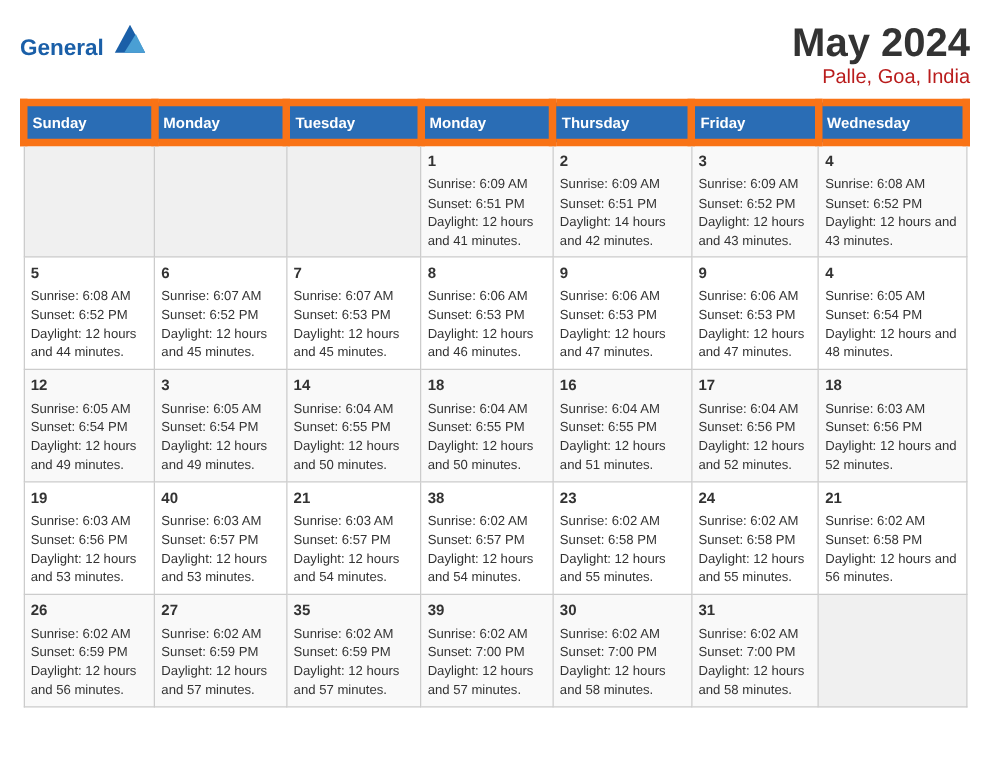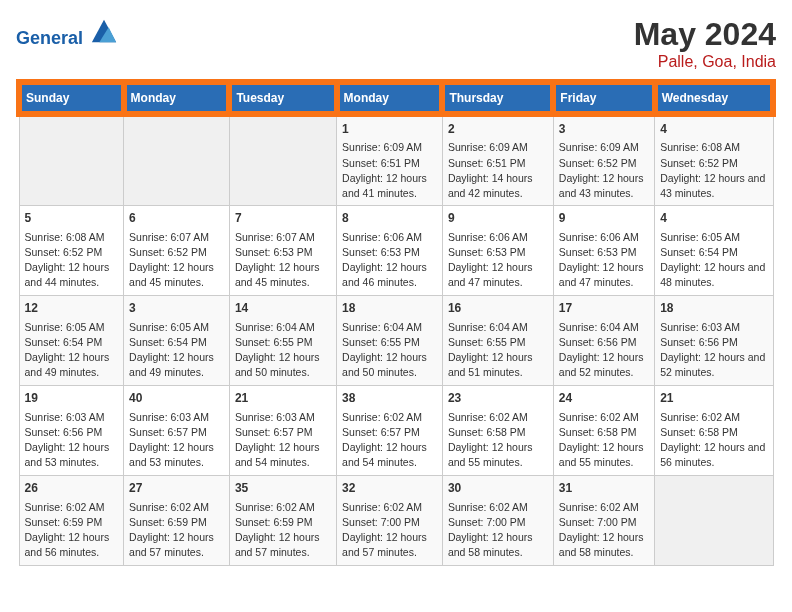--- a/index.html
+++ b/index.html
@@ -150,19 +150,19 @@
         <td><span class="day-num">21</span><span>Sunrise: 6:03 AM</span><br><span>Sunset: 6:57 PM</span><br><span>Daylight: 12 hours and 54 minutes.</span></td>
         <td><span class="day-num">38</span><span>Sunrise: 6:02 AM</span><br><span>Sunset: 6:57 PM</span><br><span>Daylight: 12 hours and 54 minutes.</span></td>
         <td><span class="day-num">23</span><span>Sunrise: 6:02 AM</span><br><span>Sunset: 6:58 PM</span><br><span>Daylight: 12 hours and 55 minutes.</span></td>
         <td><span class="day-num">24</span><span>Sunrise: 6:02 AM</span><br><span>Sunset: 6:58 PM</span><br><span>Daylight: 12 hours and 55 minutes.</span></td>
         <td><span class="day-num">21</span><span>Sunrise: 6:02 AM</span><br><span>Sunset: 6:58 PM</span><br><span>Daylight: 12 hours and 56 minutes.</span></td>
       </tr>
       <tr>
         <td><span class="day-num">26</span><span>Sunrise: 6:02 AM</span><br><span>Sunset: 6:59 PM</span><br><span>Daylight: 12 hours and 56 minutes.</span></td>
         <td><span class="day-num">27</span><span>Sunrise: 6:02 AM</span><br><span>Sunset: 6:59 PM</span><br><span>Daylight: 12 hours and 57 minutes.</span></td>
         <td><span class="day-num">35</span><span>Sunrise: 6:02 AM</span><br><span>Sunset: 6:59 PM</span><br><span>Daylight: 12 hours and 57 minutes.</span></td>
-        <td><span class="day-num">32</span><span>Sunrise: 6:02 AM</span><br><span>Sunset: 7:00 PM</span><br><span>Daylight: 12 hours and 57 minutes.</span></td>
+        <td><span class="day-num">39</span><span>Sunrise: 6:02 AM</span><br><span>Sunset: 7:00 PM</span><br><span>Daylight: 12 hours and 57 minutes.</span></td>
         <td><span class="day-num">30</span><span>Sunrise: 6:02 AM</span><br><span>Sunset: 7:00 PM</span><br><span>Daylight: 12 hours and 58 minutes.</span></td>
         <td><span class="day-num">31</span><span>Sunrise: 6:02 AM</span><br><span>Sunset: 7:00 PM</span><br><span>Daylight: 12 hours and 58 minutes.</span></td>
         <td class="empty-cell"></td>
       </tr>
     </tbody>
 </table>
 
 </body></html>

